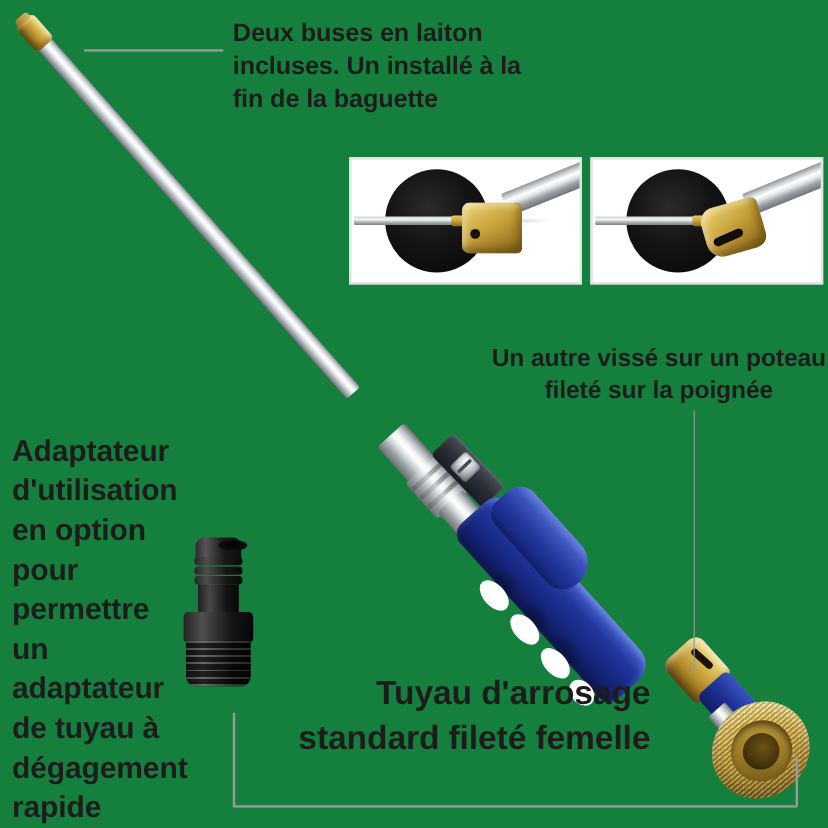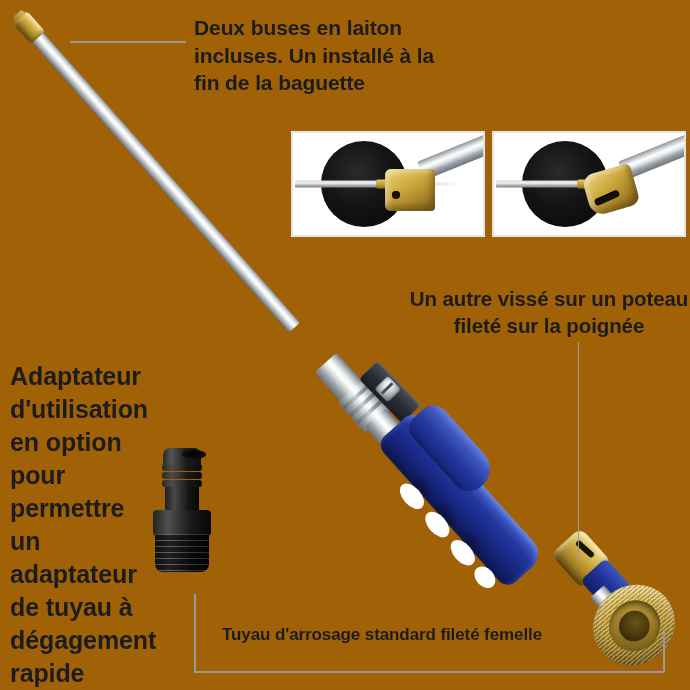--- a/index.html
+++ b/index.html
@@ -7,21 +7,21 @@
     padding: 0;
     background: #ffffff;
   }
   body {
     font-family: "Liberation Sans", sans-serif;
   }
   #page {
     position: relative;
     width: 690px;
     height: 690px;
-    background: #a16207;
+    background: #15803d;
     overflow: hidden;
   }
 
   
   .callout {
     position: absolute;
     font-family: "Liberation Sans", sans-serif;
     font-weight: bold;
     color: #1c1c1c;
     line-height: 1.32;
@@ -42,24 +42,24 @@
     text-align: center;
   }
   #callout-adapter {
     left: 10px;
     top: 360px;
     width: 145px;
     font-size: 25px;
   }
   #callout-hose {
     left: 222px;
-    top: 624px;
+    top: 560px;
     width: 320px;
-    font-size: 17px;
-    text-align: left;
+    font-size: 28px;
+    text-align: right;
   }
 
   
   .leader {
     position: absolute;
     background: #9a9a9a;
   }
   .leader-h { height: 1.6px; }
   .leader-v { width: 1.6px; }
 

